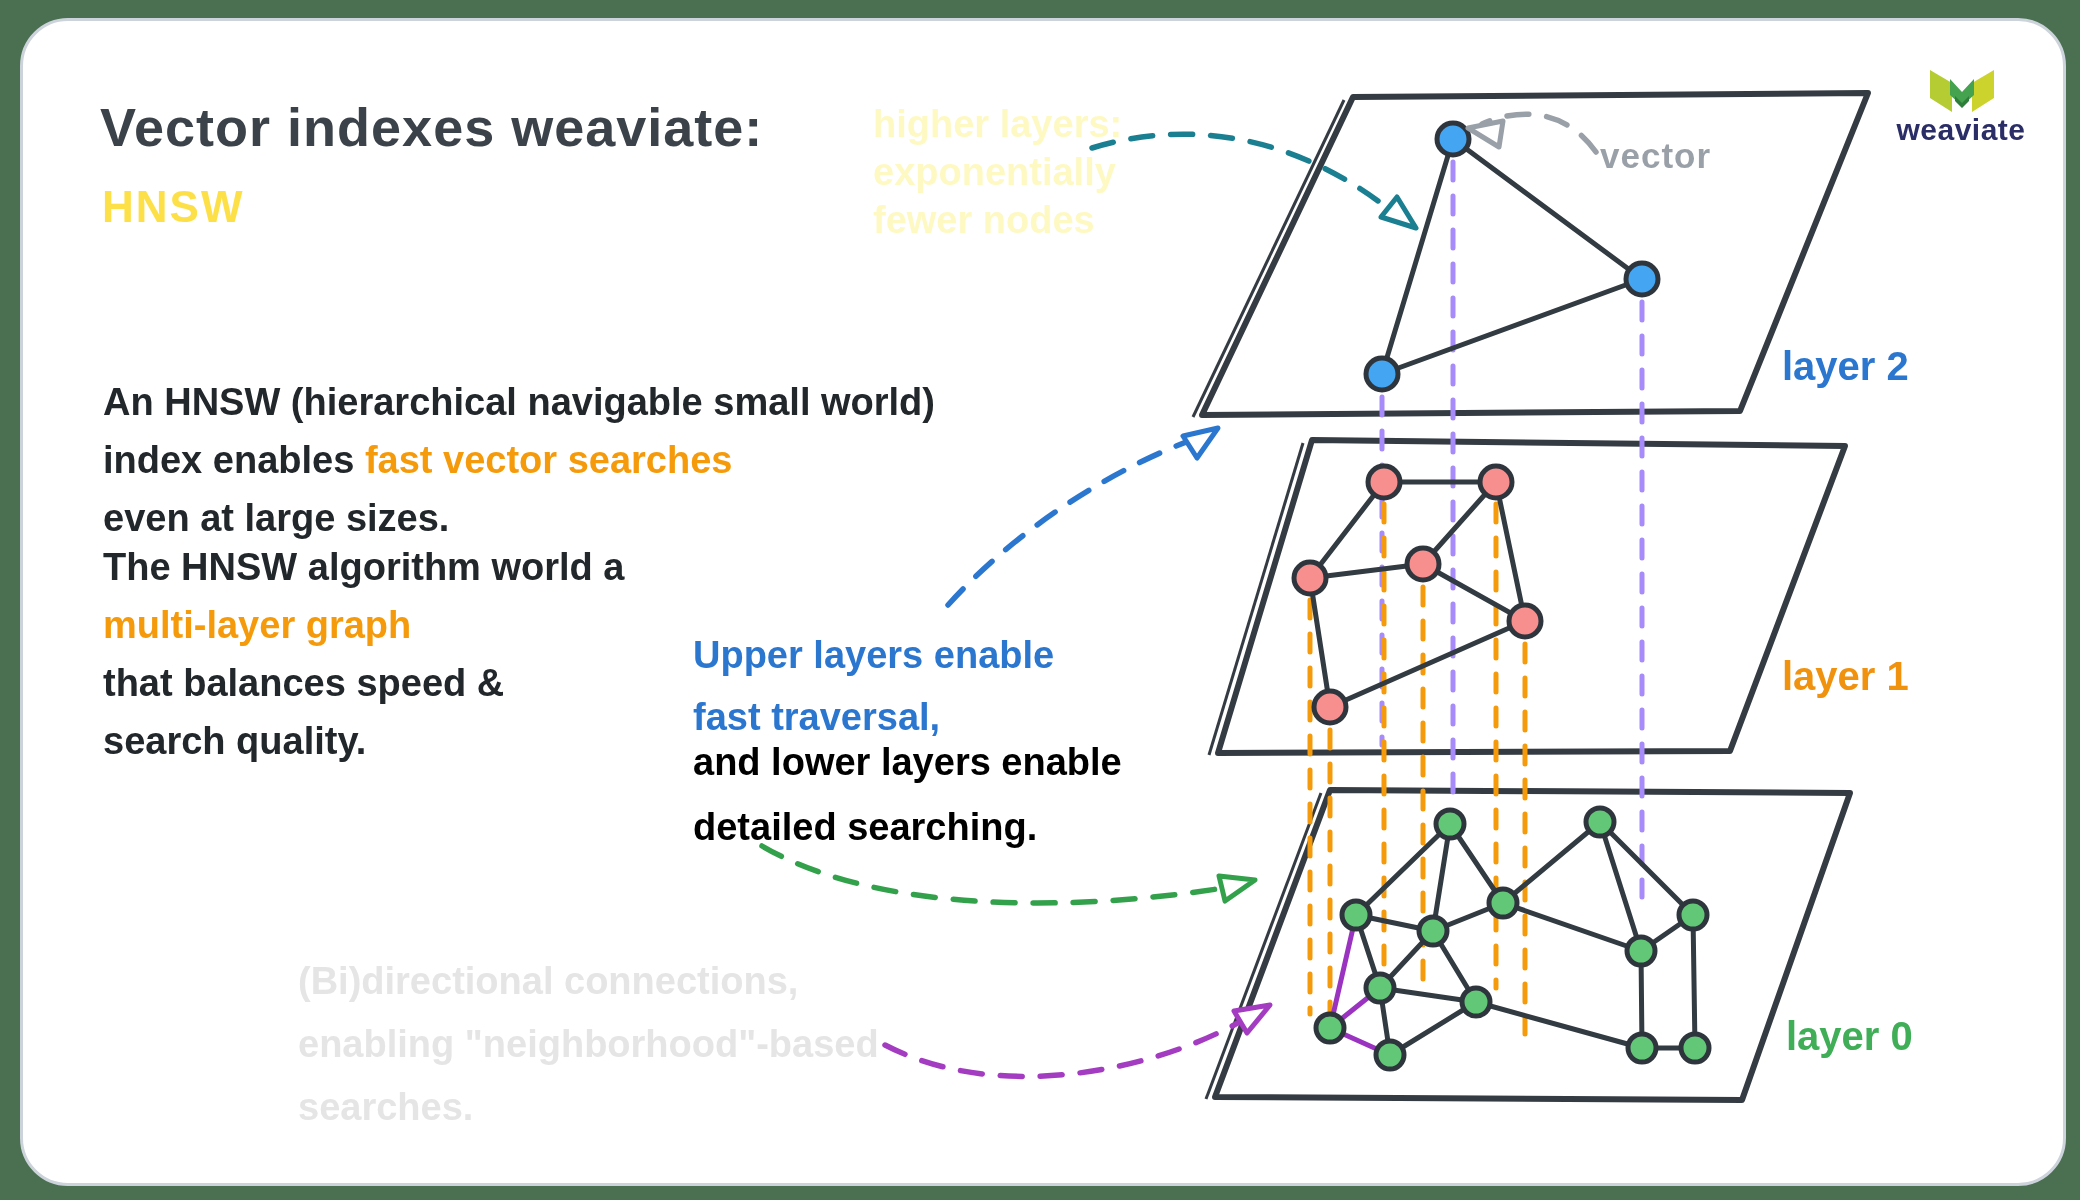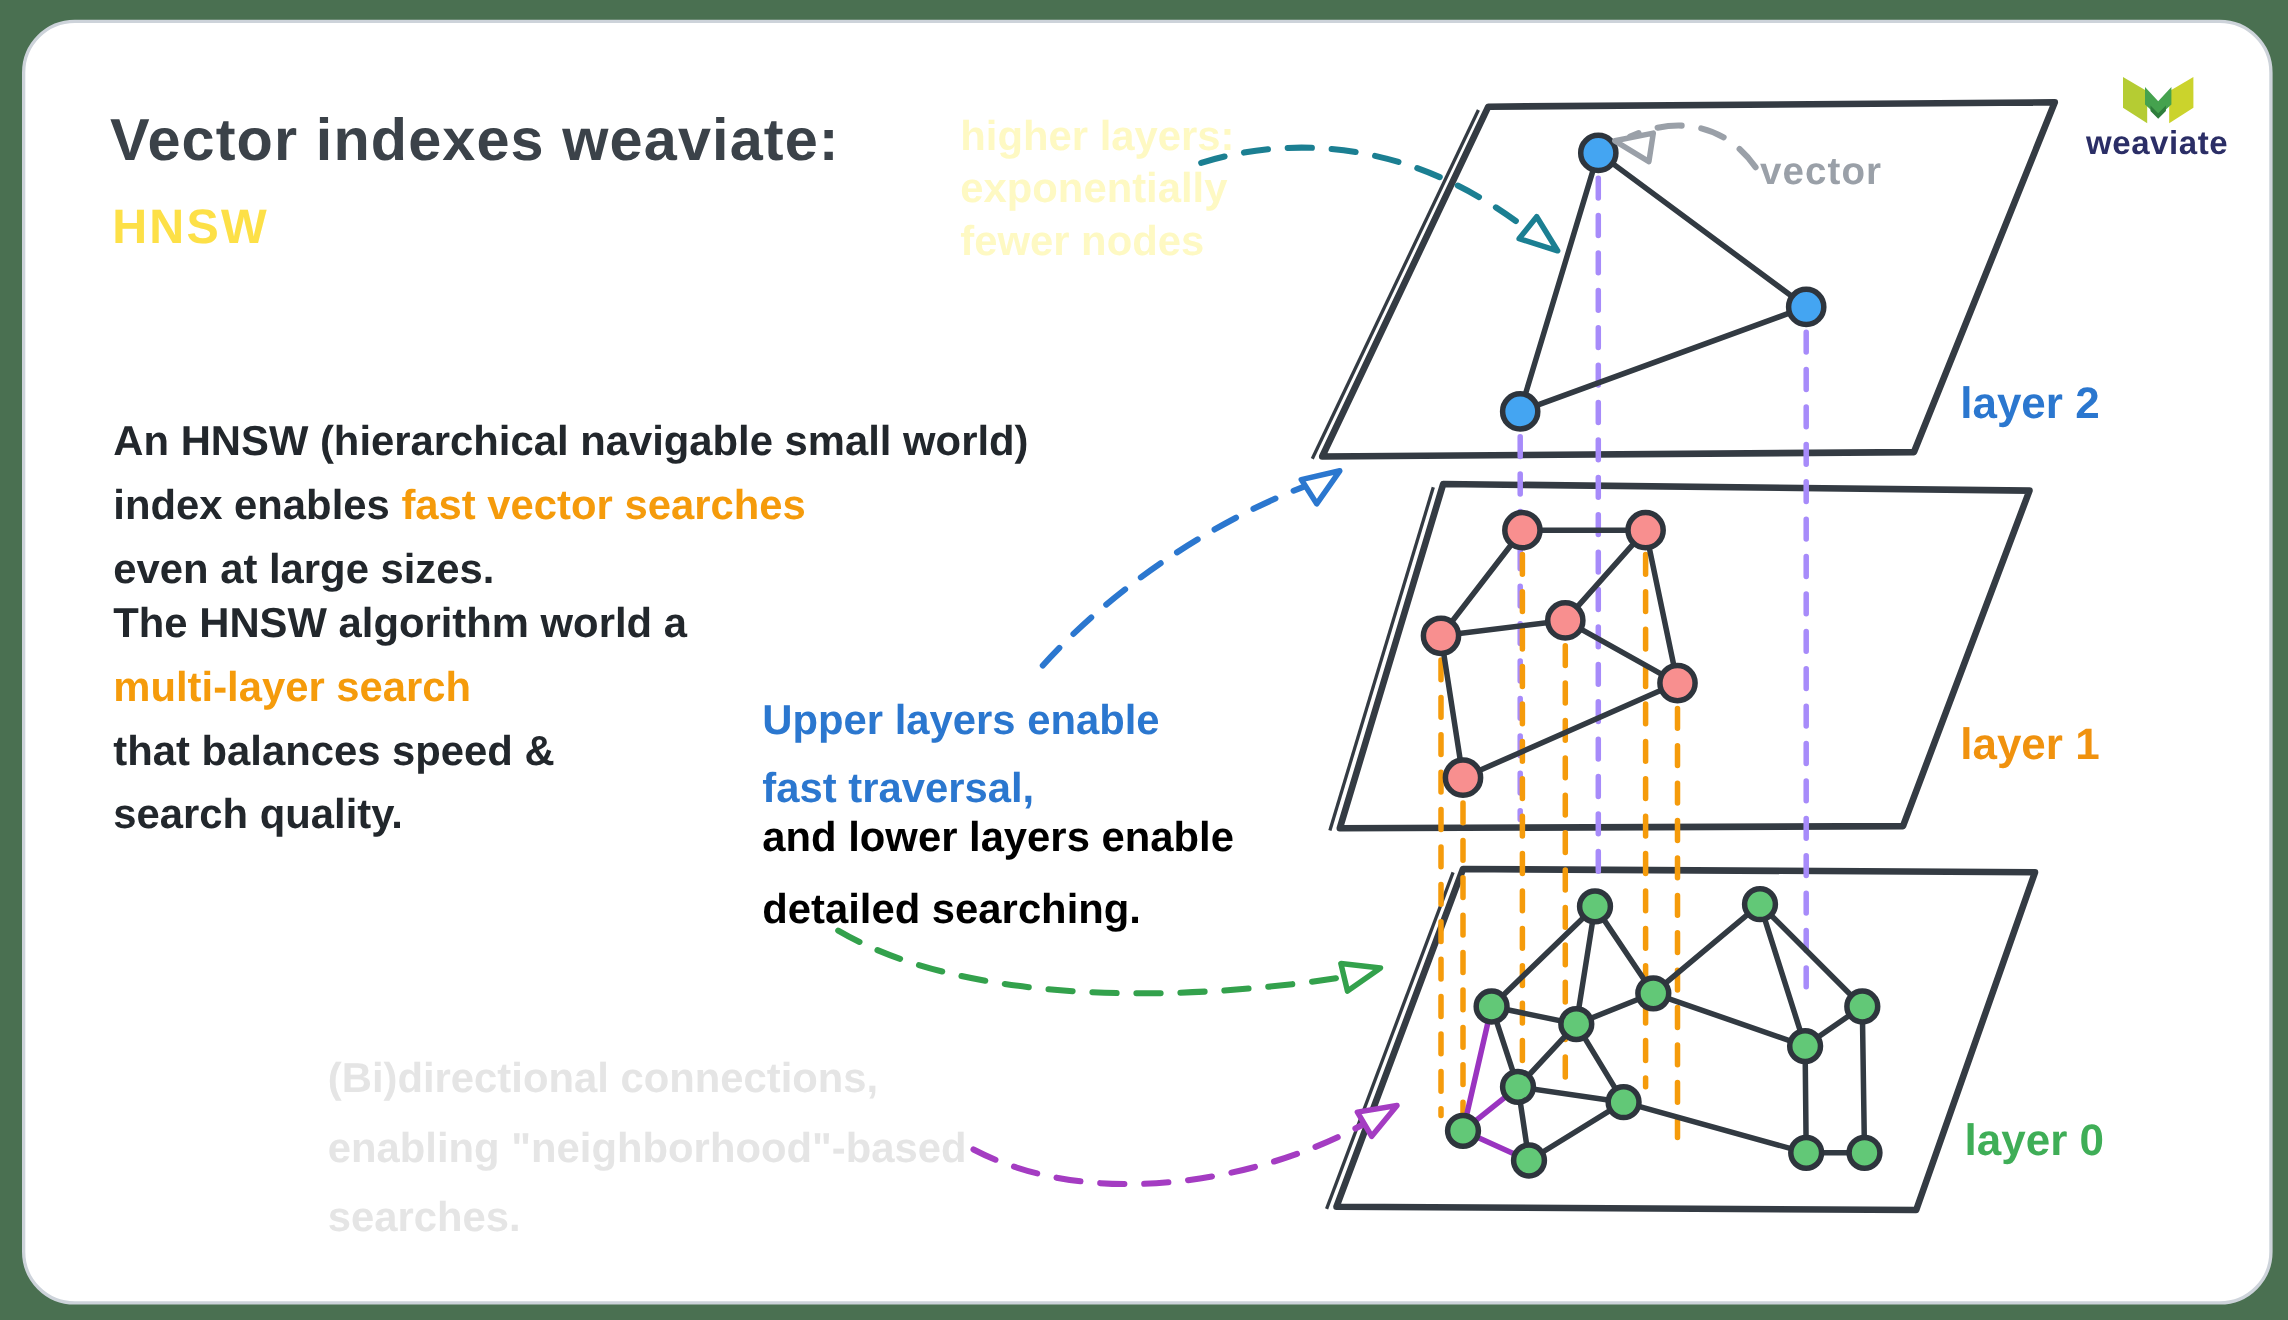--- a/index.html
+++ b/index.html
@@ -175,21 +175,21 @@
 </svg>
 
 <div class="abs title">Vector indexes weaviate:</div>
 <div class="abs subtitle">HNSW</div>
 
 <div class="abs para p1"><span>An HNSW (hierarchical navigable small world)</span>
 <span>index enables </span><span class="hl">fast vector searches</span>
 <span>even at large sizes.</span></div>
 
 <div class="abs para p2"><span>The HNSW algorithm world a</span>
-<span class="hl">multi-layer search</span>
+<span class="hl">multi-layer graph</span>
 <span>that balances speed &amp;</span>
 <span>search quality.</span></div>
 
 <div class="abs note-teal">higher layers:
 exponentially
 fewer nodes</div>
 <div class="abs vector-label">vector</div>
 <div class="abs note-blue">Upper layers enable
 fast traversal,</div>
 <div class="abs note-green">and lower layers enable

